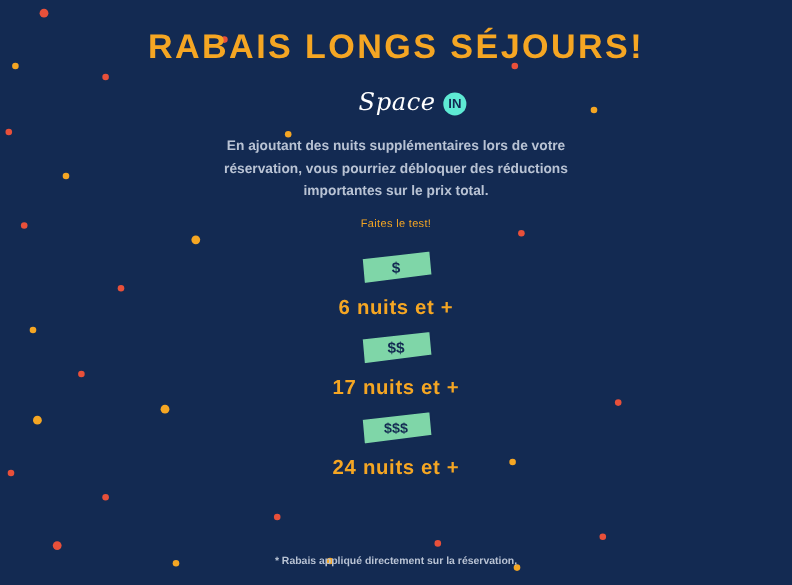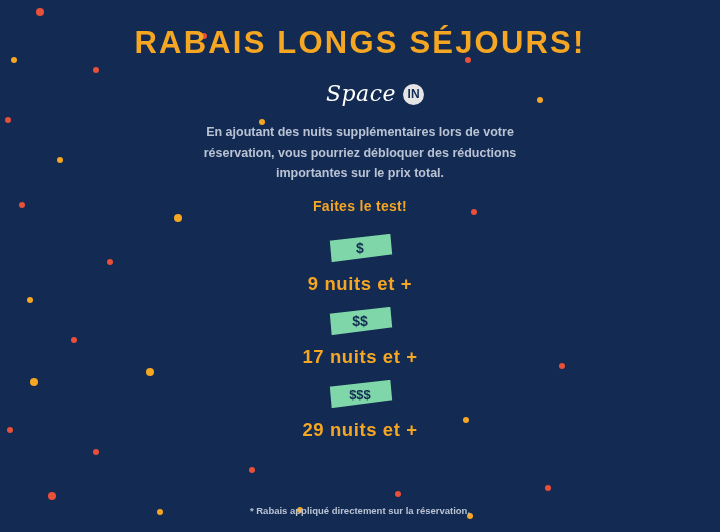--- a/index.html
+++ b/index.html
@@ -63,42 +63,42 @@
     font-size: 22px;
     font-weight: bold;
     color: #ffffff;
     letter-spacing: 0.5px;
   }
   .logo-in {
     display: inline-block;
     width: 21px;
     height: 21px;
     border-radius: 50%;
-    background: #e5e5e5;
+    background: #5eead4;
     color: #132a52;
     font-size: 12px;
     font-weight: bold;
     line-height: 21px;
     text-align: center;
     margin-left: 2px;
     position: relative;
     top: 1px;
   }
   .intro {
     margin: 12px auto 0;
     width: 380px;
     font-size: 12.5px;
     line-height: 1.65;
     color: #b9c3d4;
     font-weight: bold;
   }
   .cta {
     margin-top: 14px;
-    font-size: 14px;
-    font-weight: bold;
+    font-size: 10px;
+    font-weight: normal;
     color: #f5a623;
     letter-spacing: 0.3px;
   }
   .tiers {
     margin-top: 14px;
   }
   .tier {
     margin-bottom: 6px;
   }
   .bill {
@@ -185,41 +185,41 @@
 
     <div class="tiers">
 
       <div class="tier">
         <div class="bill">
           <svg width="74" height="40" viewBox="0 0 74 40" aria-hidden="true">
             <path d="M6 12 L68 5 L70 27 L8 35 Z" fill="#7fd6a8" stroke="#132a52" stroke-width="1.5"></path>
             <text x="37" y="25" text-anchor="middle" font-family="Liberation Sans, sans-serif" font-size="14" font-weight="bold" fill="#132a52">$</text>
           </svg>
         </div>
-        <div class="tier-label">9 nuits et +</div>
+        <div class="tier-label">6 nuits et +</div>
       </div>
 
       <div class="tier">
         <div class="bill">
           <svg width="74" height="40" viewBox="0 0 74 40" aria-hidden="true">
             <path d="M6 12 L68 5 L70 27 L8 35 Z" fill="#7fd6a8" stroke="#132a52" stroke-width="1.5"></path>
             <text x="37" y="25" text-anchor="middle" font-family="Liberation Sans, sans-serif" font-size="14" font-weight="bold" fill="#132a52">$$</text>
           </svg>
         </div>
         <div class="tier-label">17 nuits et +</div>
       </div>
 
       <div class="tier">
         <div class="bill">
           <svg width="74" height="40" viewBox="0 0 74 40" aria-hidden="true">
             <path d="M6 12 L68 5 L70 27 L8 35 Z" fill="#7fd6a8" stroke="#132a52" stroke-width="1.5"></path>
             <text x="37" y="25" text-anchor="middle" font-family="Liberation Sans, sans-serif" font-size="13" font-weight="bold" fill="#132a52">$$$</text>
           </svg>
         </div>
-        <div class="tier-label">29 nuits et +</div>
+        <div class="tier-label">24 nuits et +</div>
       </div>
 
     </div>
 
     <div class="footnote">
       <div>* Rabais appliqué directement sur la réservation,</div>
     </div>
 
   </div>
 </div>

